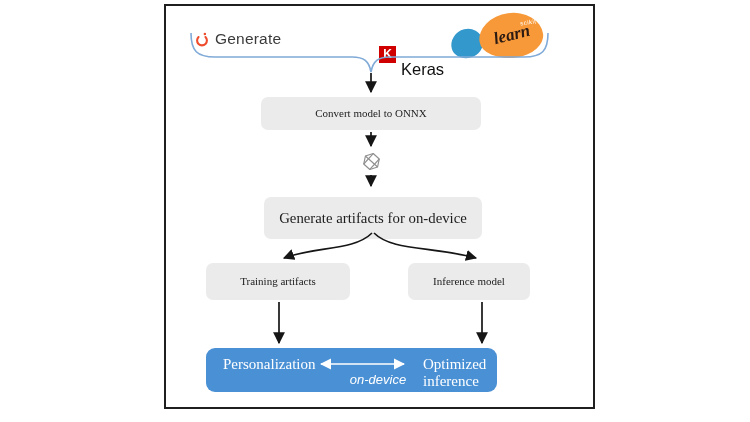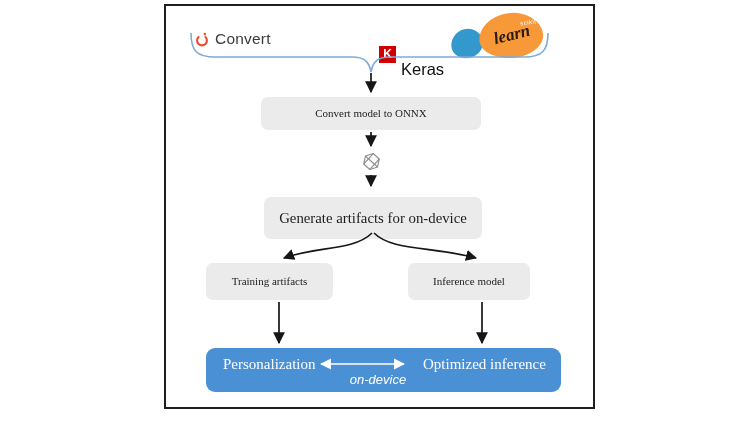--- a/index.html
+++ b/index.html
@@ -30,23 +30,23 @@
             font-family:"Liberation Serif",serif;font-style:italic;font-weight:700;
             font-size:17px;color:#2b1a12;transform:rotate(-6deg);}
 
   
   .gbox{position:absolute;background:#ebebeb;border-radius:7px;display:flex;
         flex-direction:column;align-items:center;justify-content:center;
         font-family:"Liberation Serif",serif;font-size:11px;color:#1c1c1c;
         text-align:center;line-height:19px;}
   .box-convert{left:95px;top:91px;width:220px;height:33px;}
   .box-generate{left:98px;top:185px;width:218px;height:42px;font-size:14.8px;margin-top:6px;}
-  .box-training{left:40px;top:257px;width:127px;height:37px;}
+  .box-training{left:40px;top:257px;width:144px;height:37px;}
   .box-inference{left:242px;top:257px;width:122px;height:37px;}
-  .bluebox{position:absolute;left:40px;top:342px;width:355px;height:44px;
+  .bluebox{position:absolute;left:40px;top:342px;width:291px;height:44px;
            background:#4a90d5;border-radius:9px;color:#ffffff;
            font-family:"Liberation Serif",serif;font-size:15px;}
   .bluebox .t-pers{position:absolute;left:17px;top:8px;}
   .bluebox .t-opt{position:absolute;left:217px;top:8px;}
   .bluebox .t-ondev{position:absolute;left:122px;top:24px;width:100px;text-align:center;
            font-family:"Liberation Sans",sans-serif;font-style:italic;font-size:13px;}
 
   .overlay{position:absolute;left:0;top:0;width:427px;height:401px;pointer-events:none;}
   .onnx-wrap{position:absolute;left:194px;top:144px;width:23px;height:23px;}
 </style>
@@ -54,21 +54,21 @@
 <body>
 
 <div class="frame">
   <div class="inner">
 
     <div class="logo logo-pytorch">
       <svg width="16" height="17" viewBox="0 0 16 17">
         <path d="M 11.46,6.04 A 4.9,4.9 0 1 1 4.54,6.04" fill="none" stroke="#ee4c2c" stroke-width="2.1" stroke-linecap="round"></path>
         <circle cx="10.9" cy="3.1" r="1.25" fill="#ee4c2c"></circle>
       </svg>
-      <span class="lbl">Convert</span>
+      <span class="lbl">Generate</span>
     </div>
 
 
     <div class="logo logo-keras">
       <span class="k-badge">K</span>
       <span class="lbl">Keras</span>
     </div>
 
     <div class="logo logo-sklearn">
       <div class="blob-blue"></div>

